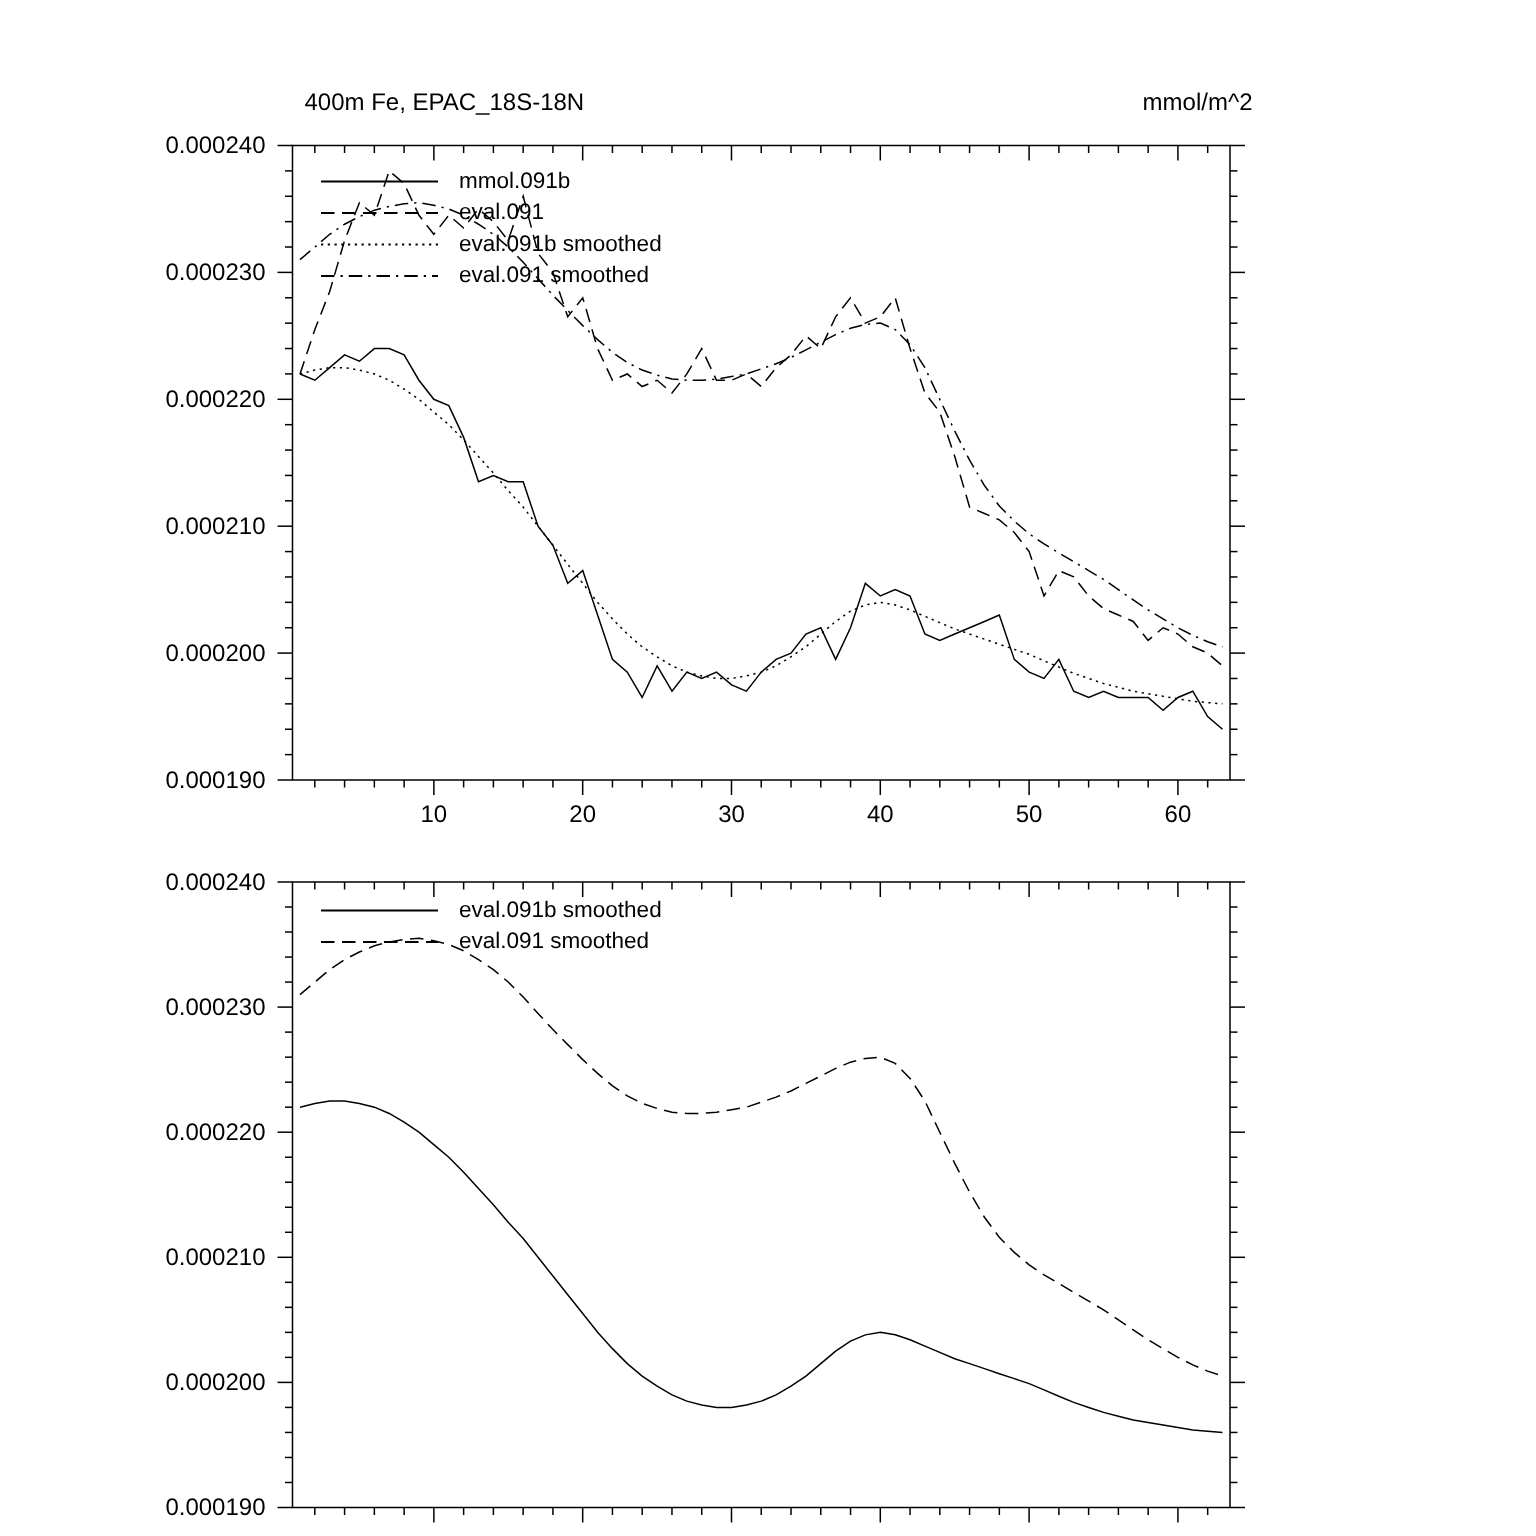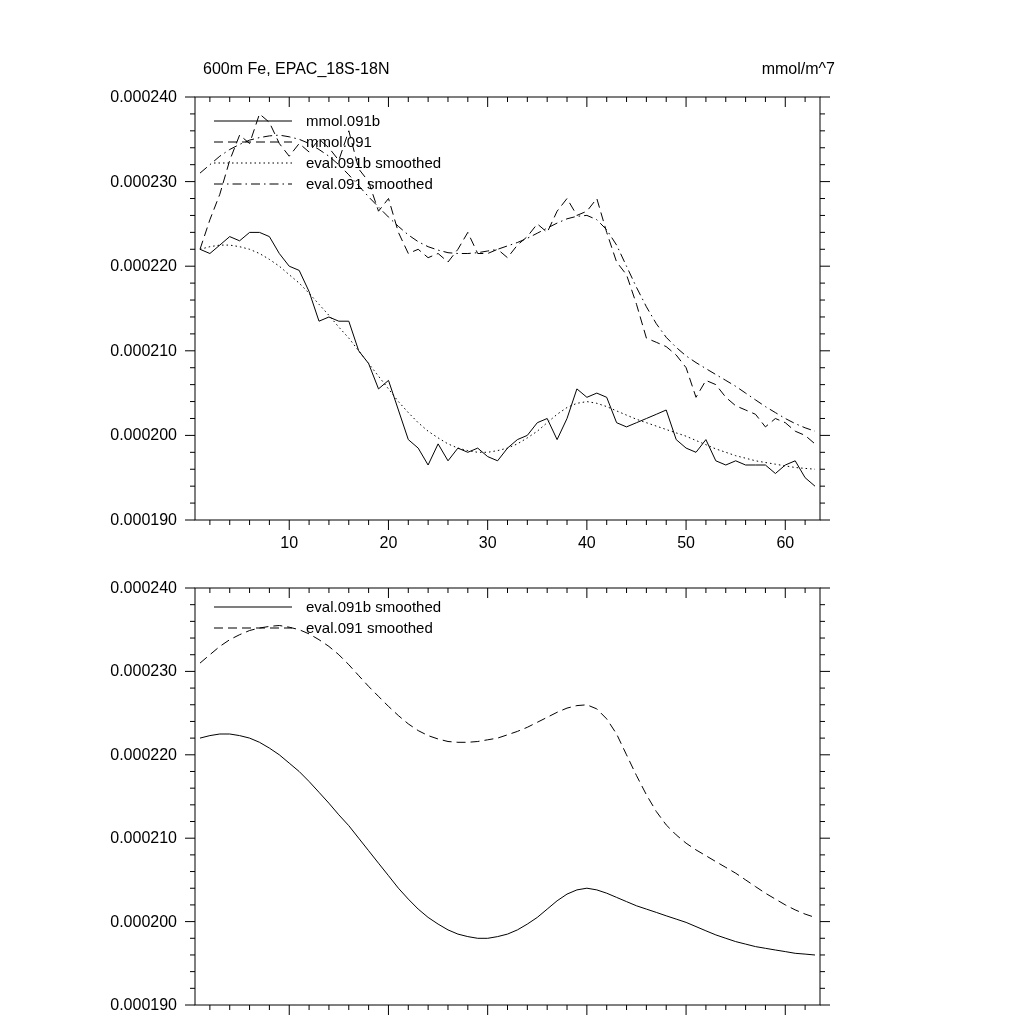--- a/index.html
+++ b/index.html
@@ -271,35 +271,35 @@
       <line x1="745.5952380952381" y1="1005" x2="745.5952380952381" y2="1010" stroke="#000000"></line>
       <line x1="745.5952380952381" y1="588" x2="745.5952380952381" y2="593" stroke="#000000"></line>
       <line x1="765.436507936508" y1="1005" x2="765.436507936508" y2="1010" stroke="#000000"></line>
       <line x1="765.436507936508" y1="588" x2="765.436507936508" y2="593" stroke="#000000"></line>
       <line x1="805.1190476190476" y1="1005" x2="805.1190476190476" y2="1010" stroke="#000000"></line>
       <line x1="805.1190476190476" y1="588" x2="805.1190476190476" y2="593" stroke="#000000"></line>
       <polyline points="200.0,738.1 209.9,735.6 219.8,734.0 229.7,734.0 239.6,735.6 249.6,738.1 259.5,742.3 269.4,748.1 279.3,754.8 289.2,763.1 299.2,771.5 309.1,781.5 319.0,792.3 328.9,803.2 338.8,814.8 348.8,825.7 358.7,838.2 368.6,850.7 378.5,863.2 388.5,875.7 398.4,888.2 408.3,899.1 418.2,909.1 428.1,917.4 438.1,924.1 448.0,929.9 457.9,934.1 467.8,936.6 477.7,938.3 487.7,938.3 497.6,936.6 507.5,934.1 517.4,929.9 527.3,924.1 537.3,917.4 547.2,909.1 557.1,900.8 567.0,894.1 576.9,889.9 586.9,888.2 596.8,889.9 606.7,893.2 616.6,897.4 626.5,901.6 636.5,905.8 646.4,909.1 656.3,912.4 666.2,915.8 676.2,919.1 686.1,922.4 696.0,926.6 705.9,930.8 715.8,934.9 725.8,938.3 735.7,941.6 745.6,944.1 755.5,946.6 765.4,948.3 775.4,950.0 785.3,951.6 795.2,953.3 805.1,954.1 815.0,955.0" fill="none" stroke="#000000" stroke-width="1"></polyline>
       <polyline points="200.0,663.1 209.9,654.7 219.8,646.4 229.7,639.7 239.6,634.7 249.6,630.5 259.5,628.0 269.4,626.4 279.3,625.5 289.2,627.2 299.2,629.7 309.1,633.9 319.0,639.7 328.9,646.4 338.8,654.7 348.8,664.7 358.7,675.6 368.6,686.4 378.5,696.4 388.5,706.4 398.4,715.6 408.3,723.9 418.2,730.6 428.1,735.6 438.1,739.0 448.0,741.5 457.9,742.3 467.8,742.3 477.7,741.5 487.7,739.8 497.6,738.1 507.5,734.8 517.4,731.4 527.3,727.3 537.3,722.3 547.2,717.3 557.1,712.3 567.0,708.1 576.9,705.6 586.9,704.8 596.8,708.9 606.7,718.9 616.6,734.0 626.5,754.8 636.5,775.6 646.4,794.8 656.3,811.5 666.2,824.9 676.2,834.9 686.1,843.2 696.0,849.9 705.9,855.7 715.8,861.6 725.8,867.4 735.7,873.2 745.6,879.9 755.5,886.6 765.4,893.2 775.4,899.1 785.3,904.9 795.2,909.9 805.1,914.1 815.0,917.4" fill="none" stroke="#000000" stroke-width="1" stroke-dasharray="9,5"></polyline>
     </svg>
 
-  <div class="chart-title">600m Fe, EPAC_18S-18N</div>
-  <div class="chart-units">mmol/m^7</div>
+  <div class="chart-title">400m Fe, EPAC_18S-18N</div>
+  <div class="chart-units">mmol/m^2</div>
 
   <div class="legend legend-1">
     <div class="lrow">
       <svg class="lsample" width="82" height="12">
           <line x1="2" y1="6" x2="80" y2="6"></line>
         </svg>
       <span class="llabel">mmol.091b</span>
     </div>
     <div class="lrow">
       <svg class="lsample" width="82" height="12">
           <line x1="2" y1="6" x2="80" y2="6" stroke-dasharray="9,5"></line>
         </svg>
-      <span class="llabel">mmol.091</span>
+      <span class="llabel">eval.091</span>
     </div>
     <div class="lrow">
       <svg class="lsample" width="82" height="12">
           <line x1="2" y1="6" x2="80" y2="6" stroke-dasharray="1.5,3"></line>
         </svg>
       <span class="llabel">eval.091b smoothed</span>
     </div>
     <div class="lrow">
       <svg class="lsample" width="82" height="12">
           <line x1="2" y1="6" x2="80" y2="6" stroke-dasharray="9,4,1.5,4"></line>

